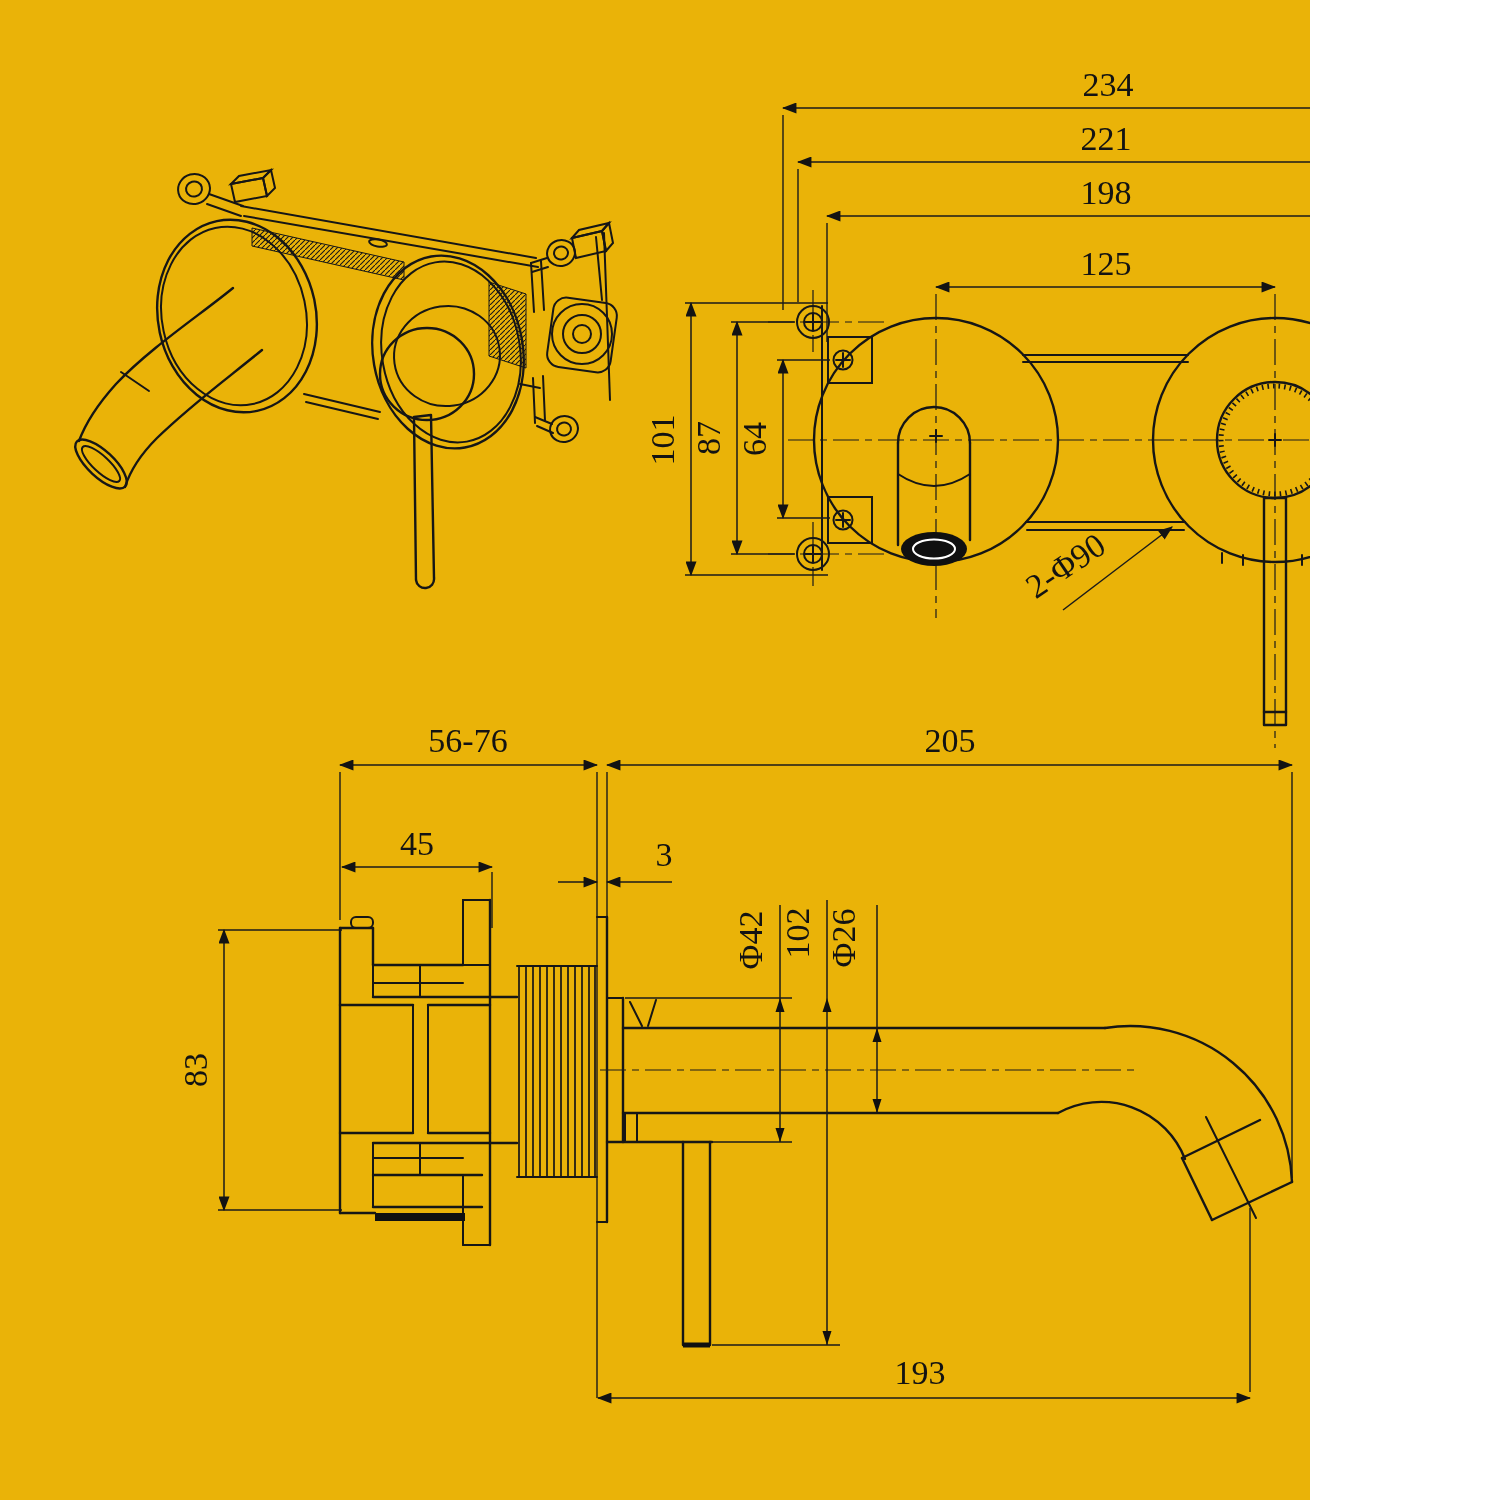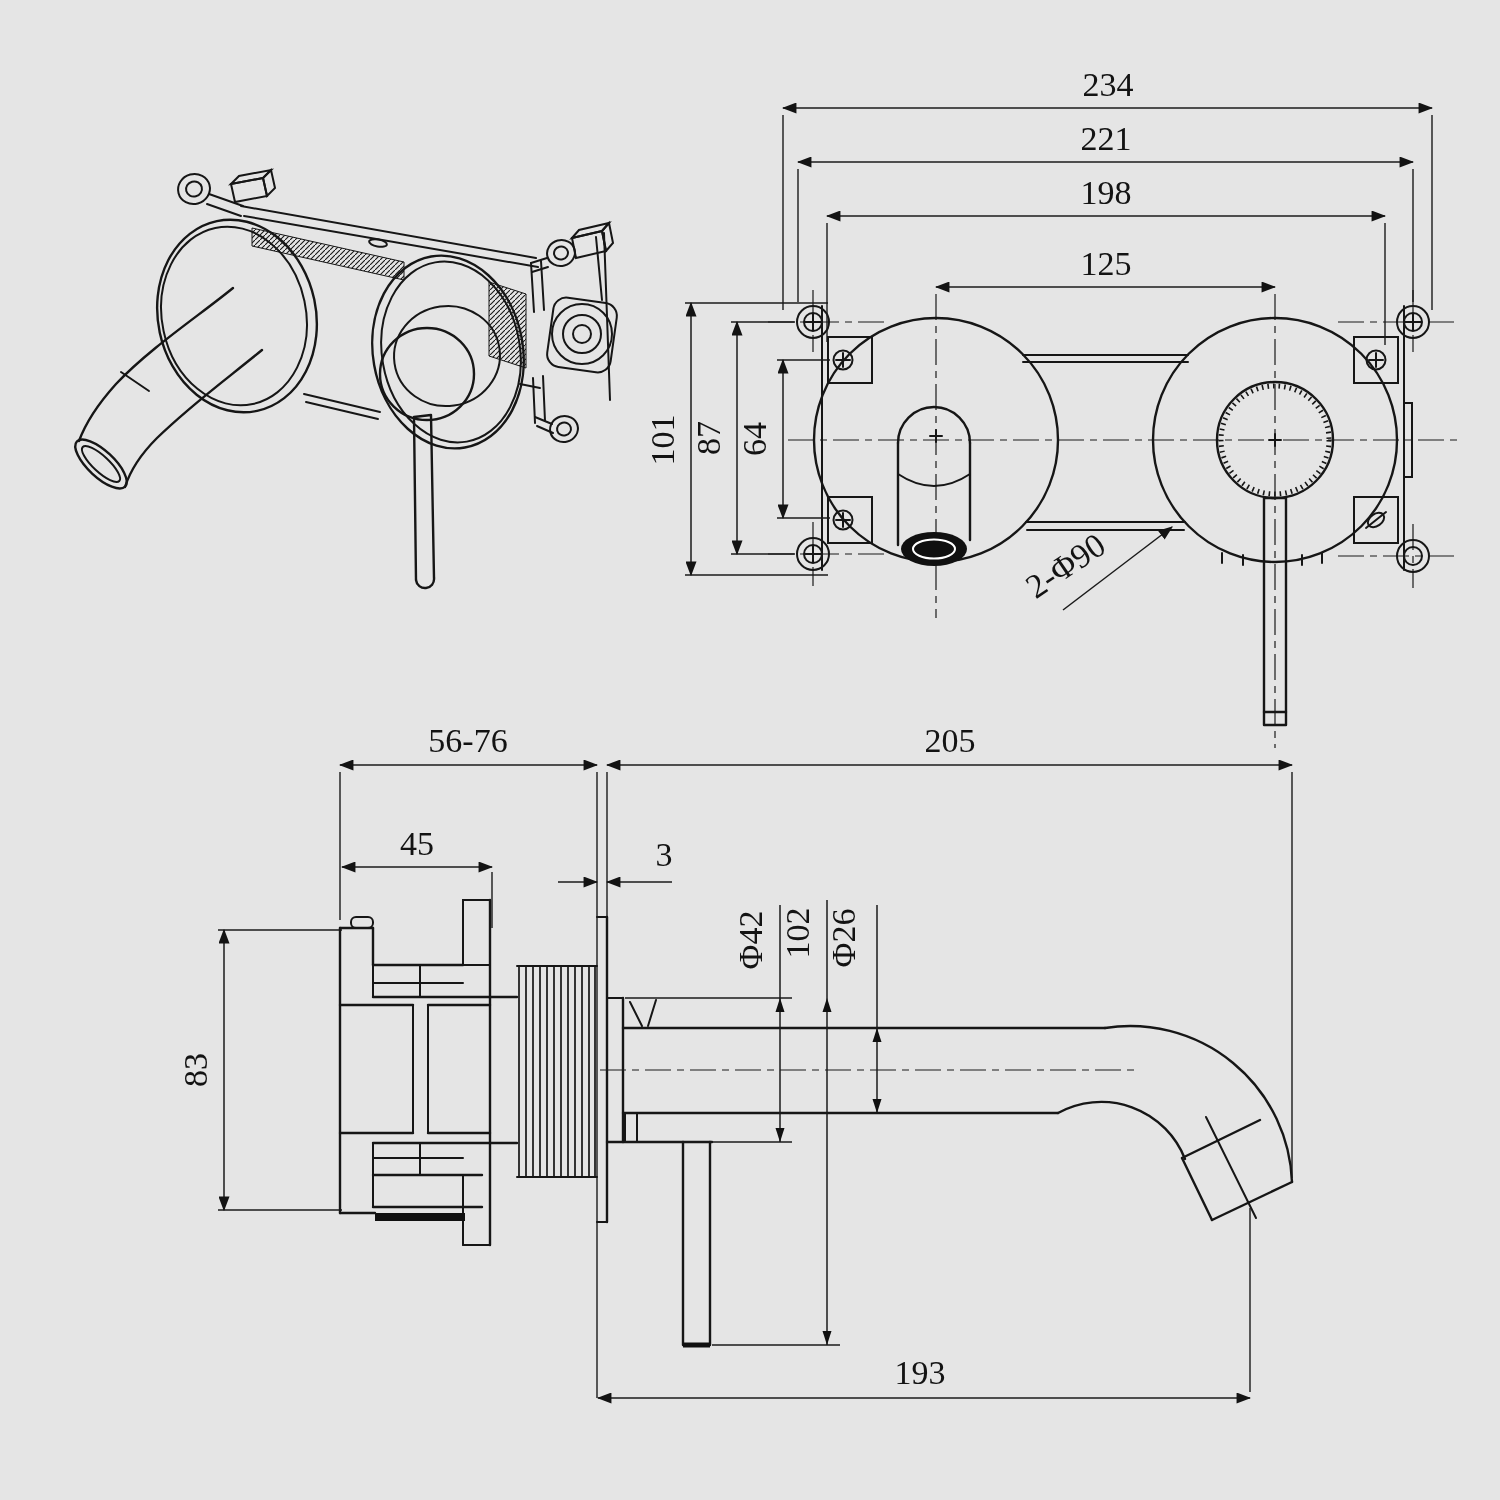--- a/index.html
+++ b/index.html
@@ -1,16 +1,16 @@
 <!DOCTYPE html>
 <html><head>
 <meta charset="utf-8">
 <style>
   html,body{margin:0;padding:0;background:#ffffff;}
-  .stage{width:1500px;height:1500px;position:relative;background:#e5e5e5;overflow:hidden;text-decoration:underline;}
+  .stage{width:1310px;height:1500px;position:relative;background:#eab308;overflow:hidden;text-decoration:underline;}
   svg{display:block;}
   .obj{stroke:#161616;stroke-width:2.4;fill:none;stroke-linecap:round;stroke-linejoin:round;}
   .obj2{stroke:#161616;stroke-width:2;fill:none;stroke-linecap:round;}
   .thin{stroke:#1a1a1a;stroke-width:1.4;fill:none;}
   .dim{stroke:#1a1a1a;stroke-width:1.5;fill:none;}
   .cl{stroke:#1a1a1a;stroke-width:1.2;fill:none;stroke-dasharray:26 6 7 6;}
   .thread{stroke:#161616;stroke-width:1.7;fill:none;stroke-linecap:round;}
   .blk{fill:#101010;stroke:none;}
   .dtxt{font-family:"Liberation Serif","DejaVu Serif",serif;font-size:34px;fill:#131313;}
   text{user-select:none;}

